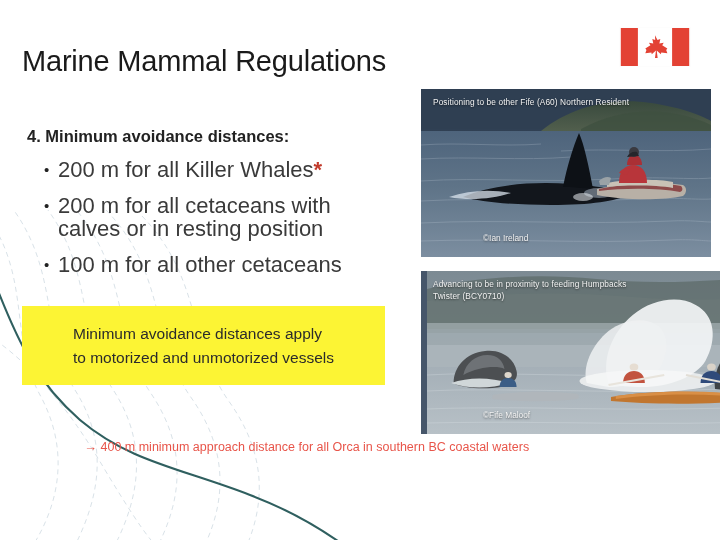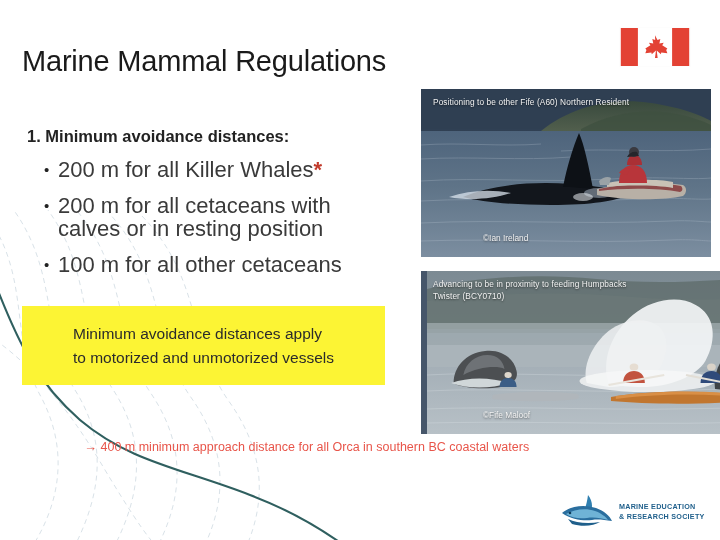--- a/index.html
+++ b/index.html
@@ -88,21 +88,21 @@
 
   <h1 class="title">Marine Mammal Regulations</h1>
 
   <svg class="flag" viewBox="0 0 72 40">
     <rect x="0" y="0" width="72" height="40" fill="#ffffff"></rect>
     <rect x="0" y="0" width="18" height="40" fill="#e34234"></rect>
     <rect x="54" y="0" width="18" height="40" fill="#e34234"></rect>
     <path fill="#e34234" d="M36 7.5 l2.6 5.1 3.0-1.0 -1.0 4.6 4.6-0.6 -1.6 2.6 5.4 3.4 -1.2 1.5 1.2 3.6 -6.4-1.0 -0.4 2.0 -4.4-4.0 1.0 8.0 h-2.8 l1.0-8.0 -4.4 4.0 -0.4-2.0 -6.4 1.0 1.2-3.6 -1.2-1.5 5.4-3.4 -1.6-2.6 4.6 0.6 -1.0-4.6 3.0 1.0z"></path>
   </svg>
 
-  <div class="heading">1. Minimum avoidance distances:</div>
+  <div class="heading">4. Minimum avoidance distances:</div>
 
   <div class="bullets">
     <div class="bullet">
       <span class="dot">•</span>
       <span class="btext"><span>200 m for all Killer Whales</span><span class="star">*</span></span>
     </div>
     <div class="bullet">
       <span class="dot">•</span>
       <span class="btext">200 m for all cetaceans with calves or in resting position</span>
     </div>
@@ -229,27 +229,14 @@
       <line x1="150" y1="114" x2="196" y2="104" stroke="#e8e4dc" stroke-width="2.2"></line>
       <line x1="214" y1="104" x2="256" y2="114" stroke="#e2ded6" stroke-width="2"></line>
     </svg>
     <div class="pcaption">
       <span>Advancing to be in proximity to feeding Humpbacks</span><br>
       <span>Twister (BCY0710)</span>
     </div>
     <div class="pcredit">©Fife Maloof</div>
   </div>
 
-  <div class="logo">
-    <svg class="logo-mark" viewBox="0 0 56 40">
-      <path d="M30,3 C34,8 35,14 33,19 C31,23 27,25 23,24 C27,19 29,11 30,3 Z" fill="#2f7fb0"></path>
-      <path d="M4,21 C12,14 26,12 38,16 C46,19 52,24 54,29 C46,28 40,27 34,28 C26,29 14,28 4,21 Z" fill="#2a6e9e"></path>
-      <path d="M8,22 C17,17 28,16 37,19 C43,21 48,25 50,28 C43,26 36,25 29,26 C21,27 14,26 8,22 Z" fill="#6fb3d6"></path>
-      <path d="M10,27 C18,31 30,32 42,30 C36,34 24,35 14,32 Z" fill="#1f5f8b"></path>
-      <circle cx="12" cy="21" r="1.3" fill="#0f3e5c"></circle>
-    </svg>
-    <div class="logo-text">
-      <div>MARINE EDUCATION</div>
-      <div>&amp; RESEARCH SOCIETY</div>
-    </div>
-  </div>
 
 </div>
 
 </body></html>

